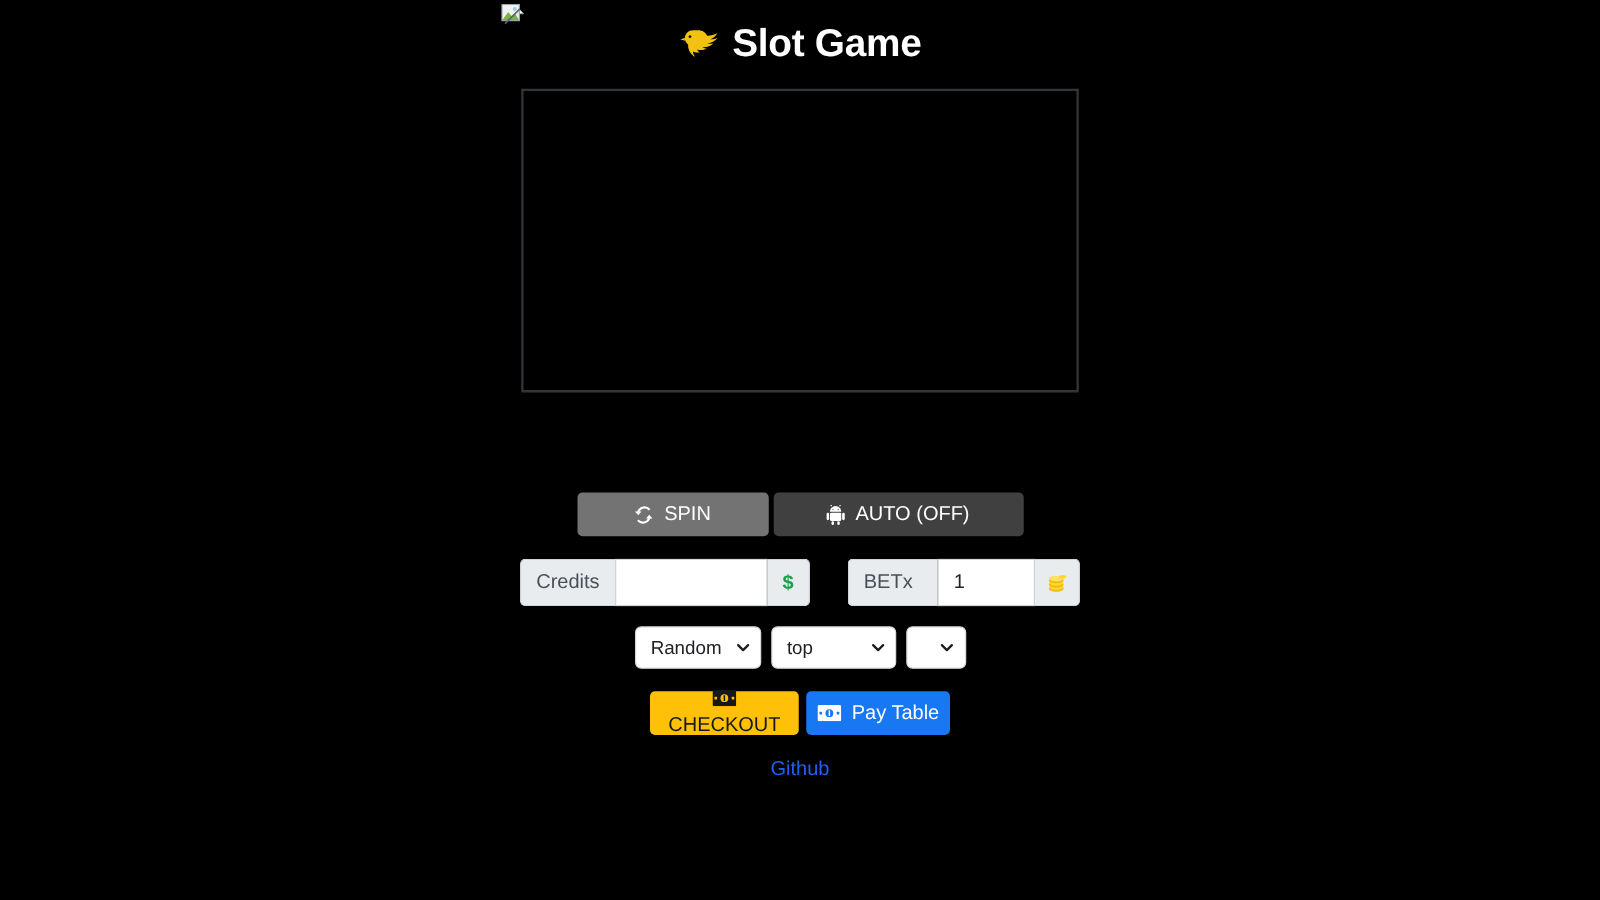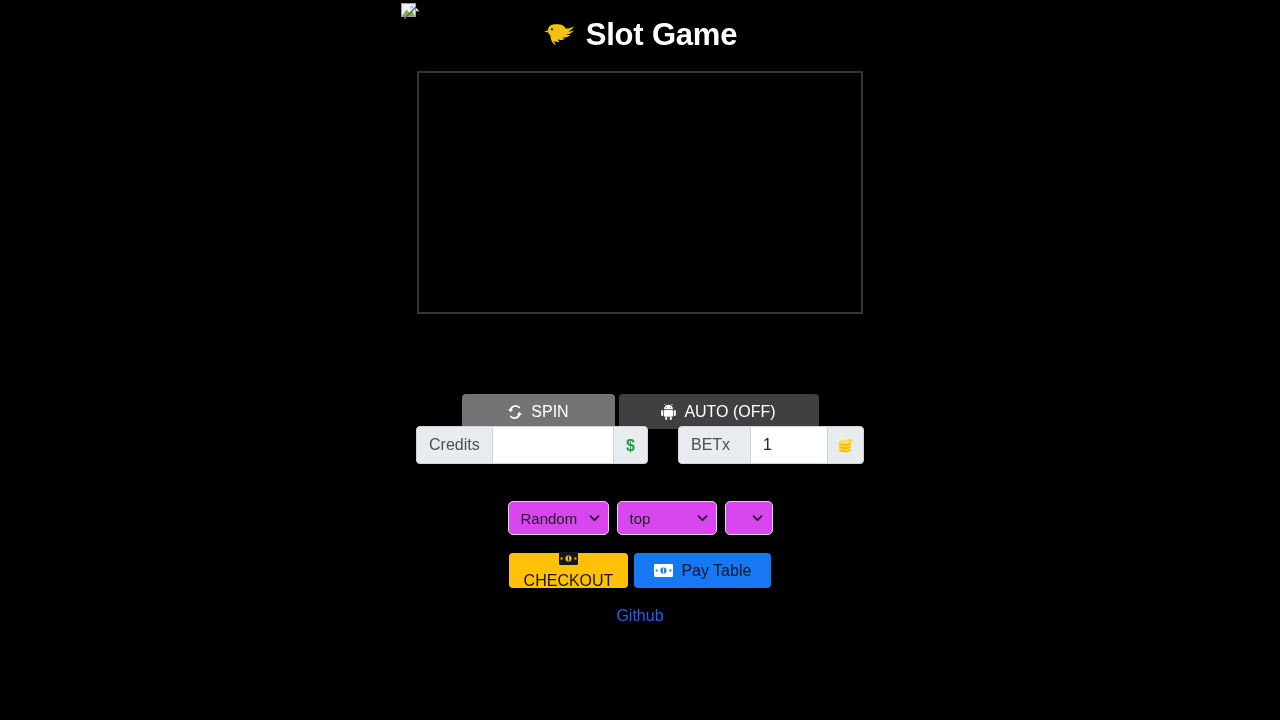--- a/index.html
+++ b/index.html
@@ -161,21 +161,21 @@
   .btn-auto {
     background: #404040;
     color: #ffffff;
     width: 200px;
   }
 
   
   .credits-row {
     position: absolute;
     left: 0;
-    top: 426px;
+    top: 447px;
     width: 1280px;
     display: flex;
     justify-content: center;
     gap: 30px;
   }
   .credits-group .ig-label { width: 76px; }
   .credits-group .ig-field { width: 122px; }
   .bet-group .ig-label { width: 72px; }
   .bet-group .ig-field { width: 78px; }
 
@@ -185,21 +185,21 @@
     left: 0;
     top: 501px;
     width: 1280px;
     display: flex;
     justify-content: center;
     gap: 8px;
   }
   .sel {
     position: relative;
     height: 34px;
-    background: #d946ef;
+    background: #ffffff;
     border: 1px solid #d7dadc;
     border-radius: 5px;
     display: flex;
     align-items: center;
     padding: 0 26px 0 12px;
     font-size: 15px;
     color: #202124;
     cursor: pointer;
     font-family: "Liberation Sans", sans-serif;
     white-space: nowrap;
@@ -231,23 +231,23 @@
   .btn-checkout {
     background: #ffc107;
     color: #17181a;
     height: 35px;
     padding: 0 15px;
     font-size: 16px;
     flex-direction: column;
   }
   .btn-paytable {
     background: #1877f2;
-    color: #0f172a;
+    color: #ffffff;
     height: 35px;
-    padding: 0 20px;
+    padding: 0 9px;
     font-size: 16px;
   }
 
   
   .footer {
     position: absolute;
     left: 0;
     top: 607px;
     width: 1280px;
     text-align: center;

